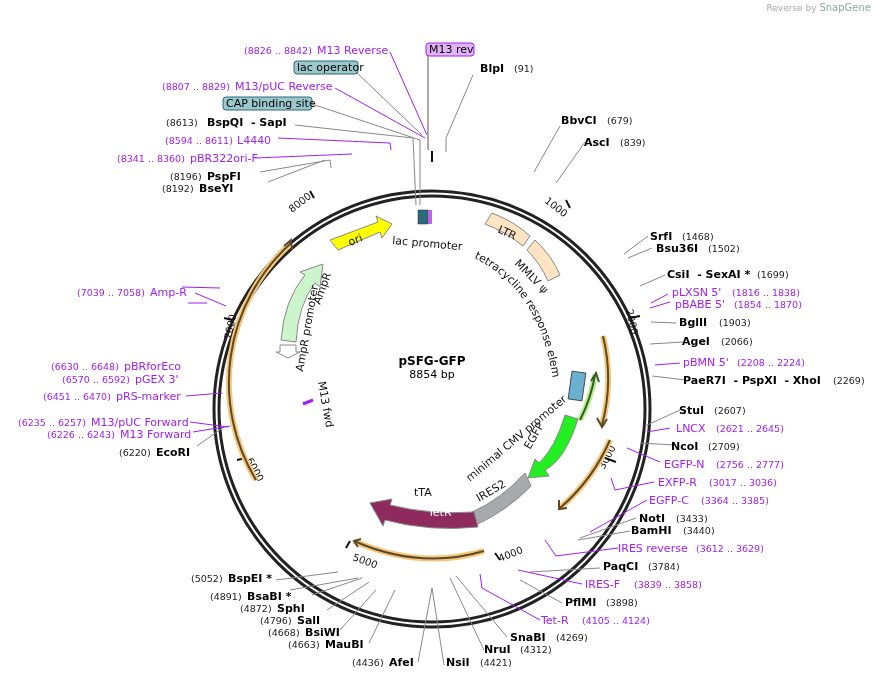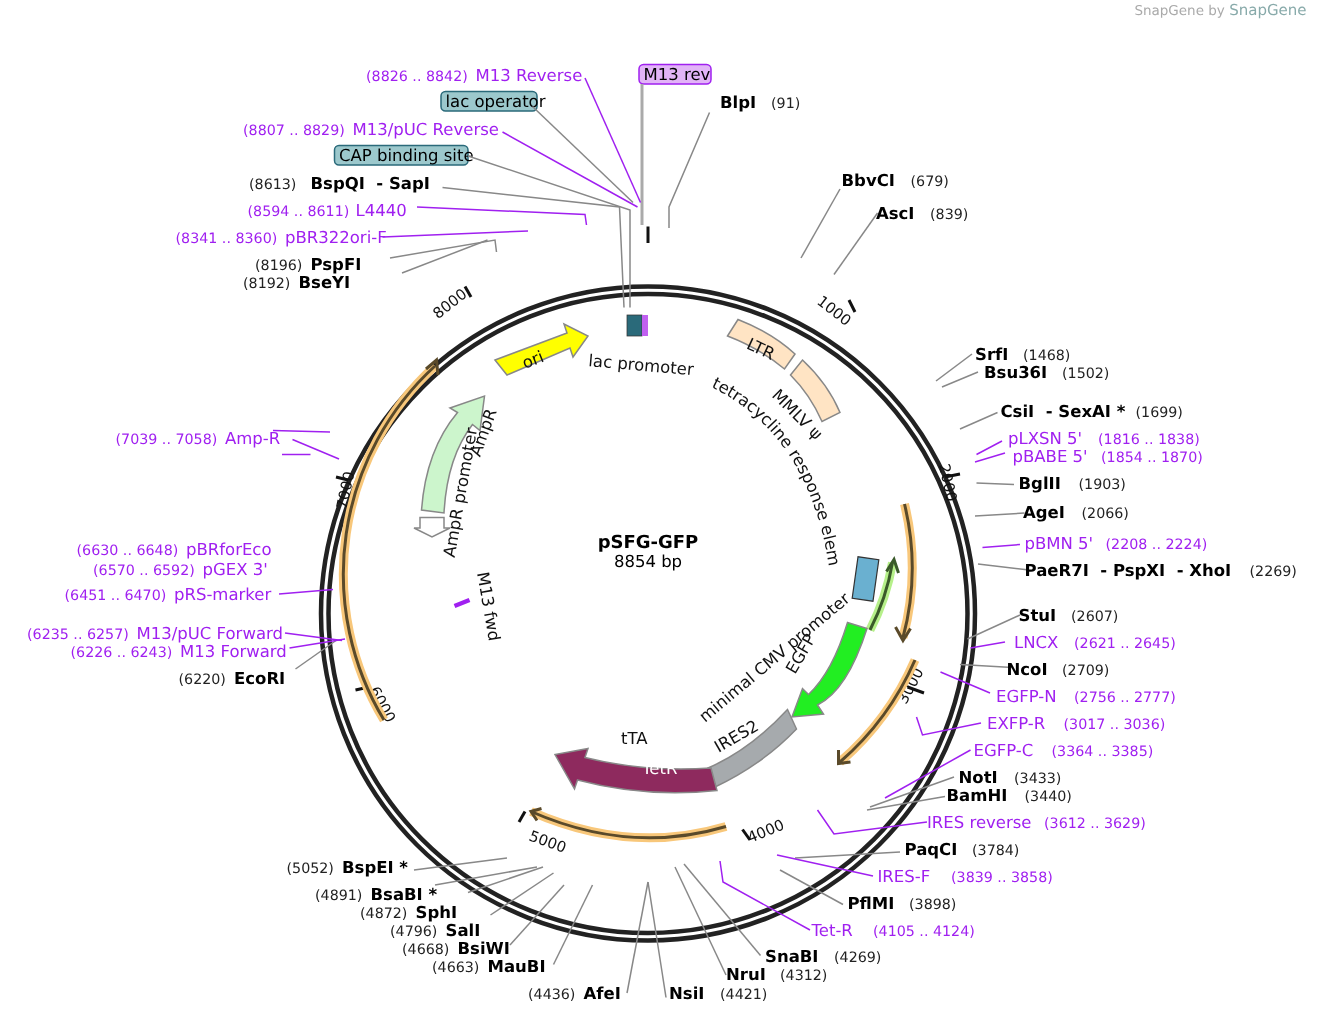--- a/index.html
+++ b/index.html
@@ -12,21 +12,21 @@
   .feat { font-family:"DejaVu Sans", sans-serif; font-size:11px; fill:#111; }
   .tick { font-family:"DejaVu Sans", sans-serif; font-size:10px; fill:#111; }
   .boxlbl { font-family:"DejaVu Sans", sans-serif; font-size:11px; }
   .credit { position:absolute; right:8px; top:2px; font-size:9px; color:#aaa; font-family:"DejaVu Sans", sans-serif; }
   .credit b { color:#8aa; font-weight:normal; font-size:10px;margin-top:48px; }
 </style>
 </head>
 <body>
 
 <div class="credit">
-  <span>SnapGene by</span>
+  <span>Reverse by</span>
   <b>SnapGene</b>
 </div>
 
 <svg id="map" width="879" height="680" viewBox="0 0 879 680">
 
   <g>
     <circle cx="432" cy="409" r="218" fill="none" stroke="#222" stroke-width="3"></circle>
     <circle cx="432" cy="409" r="213" fill="none" stroke="#222" stroke-width="3"></circle>
   </g>
 

